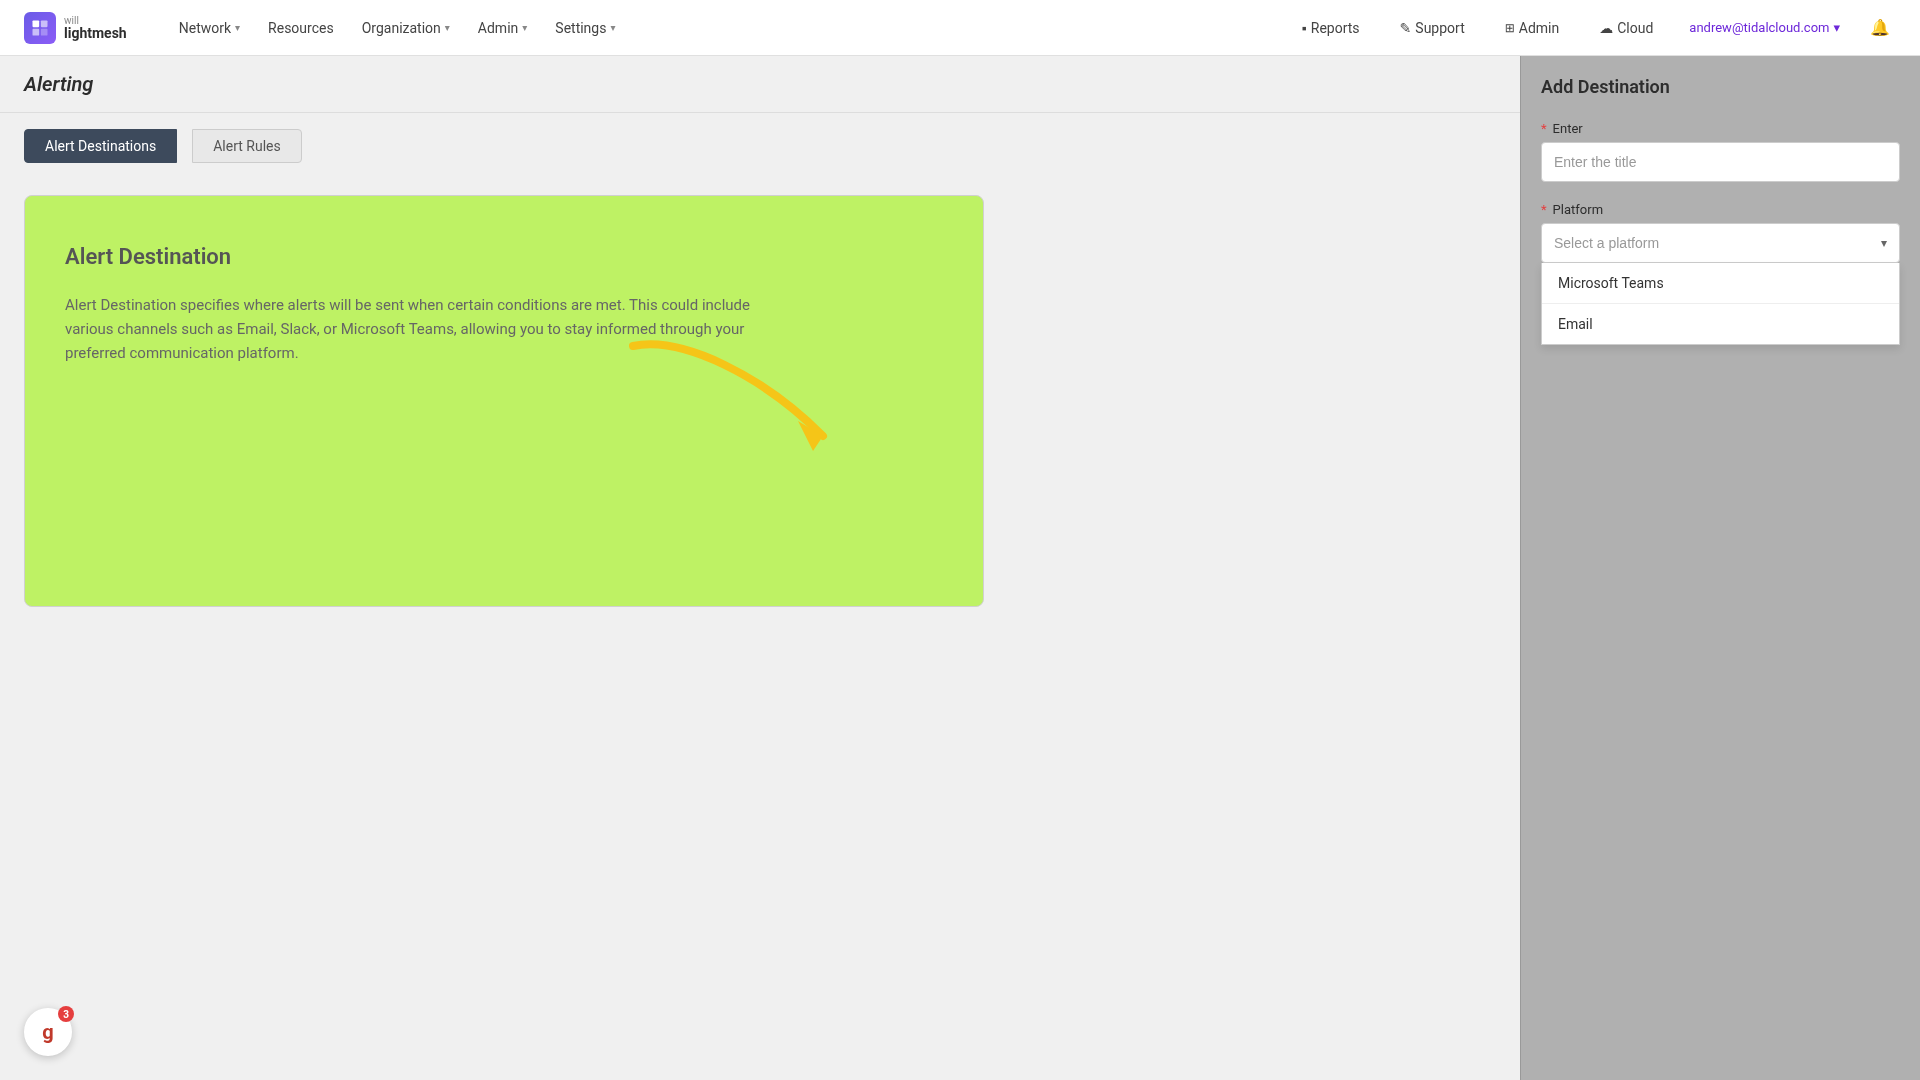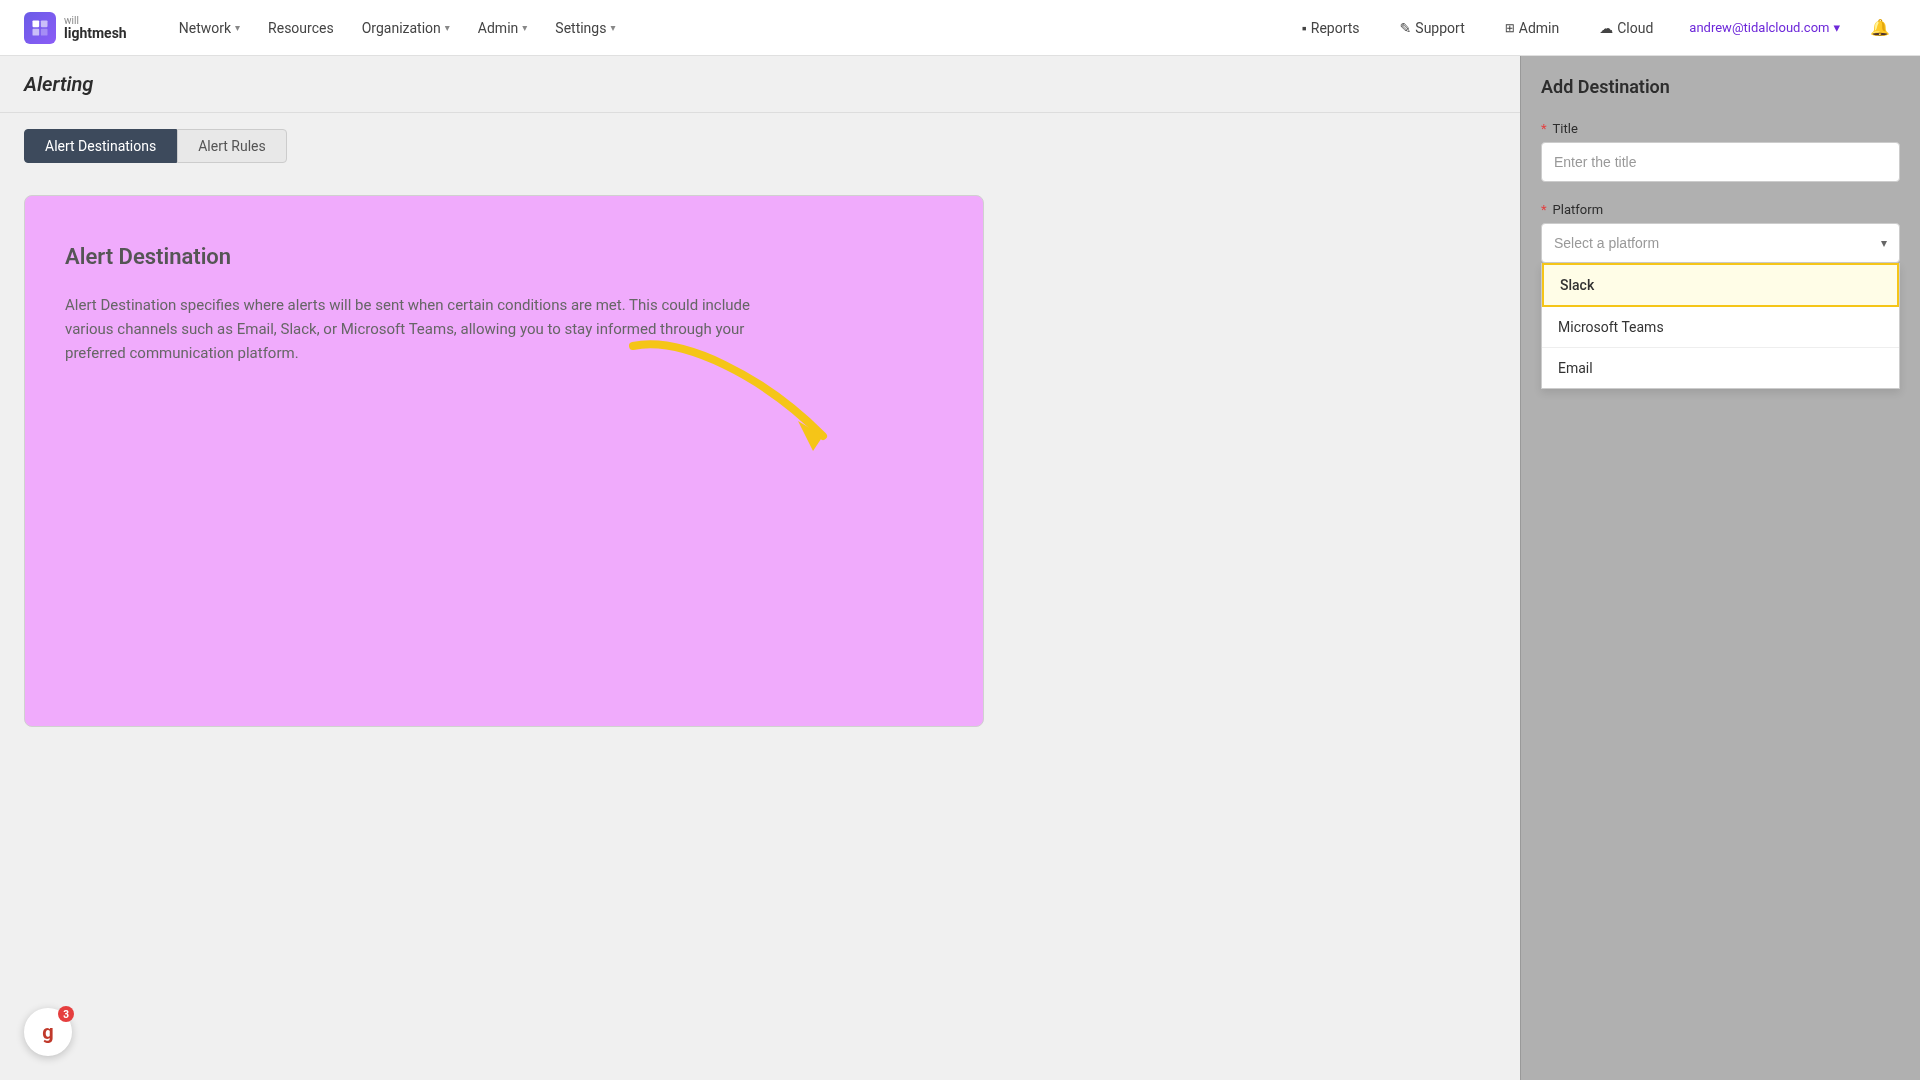--- a/index.html
+++ b/index.html
@@ -103,21 +103,21 @@
       color: #2d2d2d;
       font-style: italic;
     }
 
     .tabs-area {
       padding: 16px 24px 0;
       background: #f0f0f0;
     }
     .tabs {
       display: flex;
-      gap: 0;
+      gap: 15px;
     }
     .tab {
       padding: 8px 20px;
       font-size: 14px;
       cursor: pointer;
       border: 1px solid #ccc;
       background: #e8e8e8;
       color: #555;
       border-radius: 0;
     }
@@ -129,26 +129,26 @@
       border-color: #3d4a5c;
     }
 
     .main-content {
       flex: 1;
       padding: 32px 24px;
       position: relative;
     }
 
     .alert-destination-box {
-      background: #f0abfc;
+      background: #bef264;
       border: 1px solid #d0d0d0;
       border-radius: 8px;
       padding: 48px 40px;
       max-width: 960px;
-      height: 532px;
+      height: 412px;
       position: relative;
     }
 
     .alert-destination-box h2 {
       font-size: 22px;
       font-weight: 600;
       color: #555;
       margin-bottom: 24px;
     }
     .alert-destination-box p {
@@ -401,40 +401,37 @@
       </div>
     </div>
   </div>
 
   <div class="right-sidebar">
     <div class="sidebar-title">Add Destination</div>
 
     <div class="form-group">
       <div class="form-label">
         <span class="required-star">*</span>
-        <span>Title</span>
+        <span>Enter</span>
       </div>
       <input type="text" class="form-input" placeholder="Enter the title" style="">
     </div>
 
     <div class="form-group">
       <div class="form-label">
         <span class="required-star">*</span>
         <span>Platform</span>
       </div>
       <div class="platform-select-container">
         <button class="platform-select-btn">
           <span>Select a platform</span>
           <span class="chevron-down">▾</span>
         </button>
 
         <div class="dropdown-menu">
-          <div class="dropdown-item highlighted">
-            <span>Slack</span>
-          </div>
           <div class="dropdown-item">
             <span>Microsoft Teams</span>
           </div>
           <div class="dropdown-item">
             <span>Email</span>
           </div>
         </div>
       </div>
     </div>
   </div>

